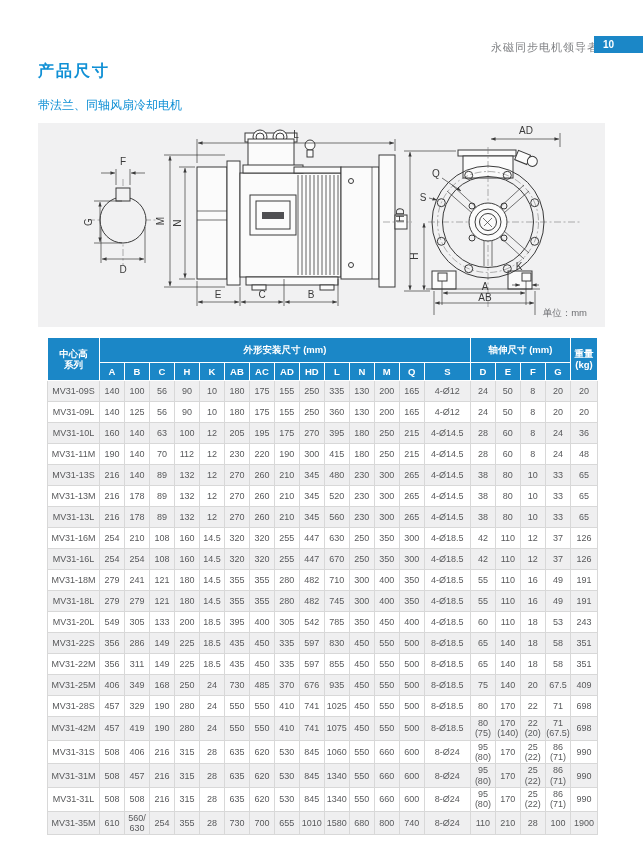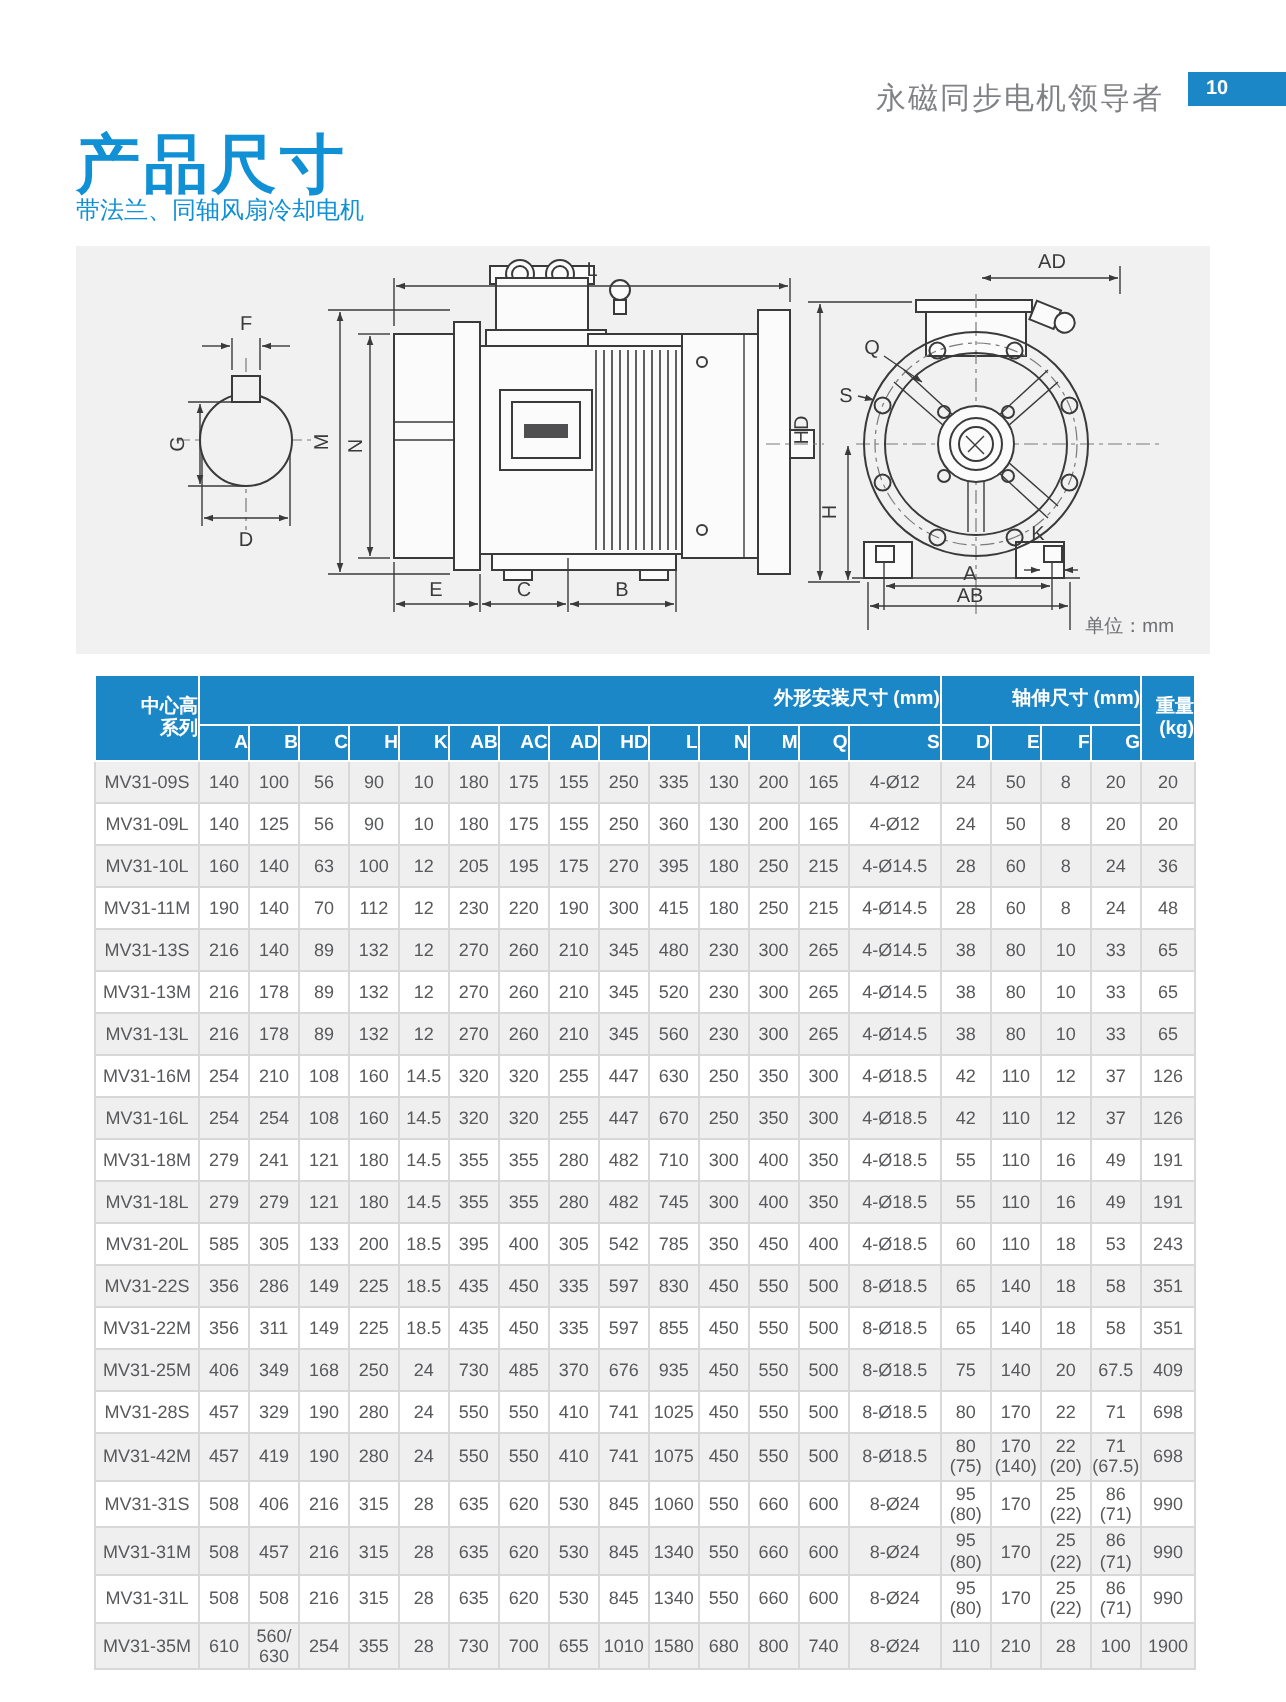--- a/index.html
+++ b/index.html
@@ -1,39 +1,39 @@
 <!DOCTYPE html>
 <html><head>
 <meta charset="utf-8">
 <style>
   html,body{margin:0;padding:0}
   body{
     width:643px;height:851px;position:relative;background:#ffffff;
     font-family:"Liberation Sans",sans-serif;overflow:hidden;
   }
-  .slogan{position:absolute;top:40px;right:61px;font-size:15px;color:#808285;letter-spacing:1px}
+  .slogan{position:absolute;top:40px;right:44px;font-size:11px;color:#808285;letter-spacing:1px}
   .pagenum{position:absolute;top:36px;right:0;width:49px;height:17px;background:#1b87c7;
     color:#fff;font-size:10px;font-weight:bold;line-height:17px;padding-left:9px;box-sizing:border-box}
-  .title{position:absolute;left:38px;top:61px;font-size:32px;font-weight:bold;color:#1090d5;letter-spacing:2px}
+  .title{position:absolute;left:38px;top:61px;font-size:16px;font-weight:bold;color:#1090d5;letter-spacing:2px}
   .subtitle{position:absolute;left:38px;top:97px;font-size:12px;font-weight:normal;color:#1090d5}
   .drawing{position:absolute;left:38px;top:123px;width:567px;height:204px;background:#f1f1f2}
   .drawing svg{display:block}
   .drawing text{font-size:10px;fill:#3a3a3a}
   .drawing .unit{font-size:9.5px;fill:#6d6e71}
   .ol{fill:none;stroke:#3a3a3a;stroke-width:1}
   .olf{fill:#f1f1f2;stroke:#3a3a3a;stroke-width:1}
   .olw{fill:#fbfbfb;stroke:#3a3a3a;stroke-width:1}
   .dl{stroke:#3a3a3a;stroke-width:0.7;fill:none}
   .cl{stroke:#7a7a7a;stroke-width:0.6;stroke-dasharray:7 2.5 2 2.5;fill:none}
   .fin{stroke:#3a3a3a;stroke-width:0.8}
   .dark{fill:#4f4f52}
   .tablewrap{position:absolute;left:47px;top:337px}
   table{border-collapse:collapse;table-layout:fixed;width:551px;font-size:9px;color:#58595b}
   th{background:#1b87c7;color:#fff;font-weight:bold;border:1.5px solid #ffffff;
-     white-space:pre-line;line-height:1.2;text-align:right;padding:1px 0}
+     white-space:pre-line;line-height:1.2;text-align:center;padding:1px 0}
   thead tr.group-row th{font-size:9.5px;height:22px}
   thead tr.dims-row th{height:15px;font-size:9.5px}
   td{border:1px solid #d8d8d8;text-align:center;white-space:pre-line;
      line-height:1.15;padding:1px 0;height:18px;overflow:hidden}
   tbody tr:nth-child(odd){background:#efeff0}
   tbody tr:nth-child(even){background:#ffffff}
   col.c-series{width:52px} col.c-s{width:46px} col.c-w{width:27px}
 </style>
 </head>
 <body>
@@ -528,21 +528,21 @@
           <td>350</td>
           <td>4-Ø18.5</td>
           <td>55</td>
           <td>110</td>
           <td>16</td>
           <td>49</td>
           <td>191</td>
         </tr>
         <tr>
           <td>MV31-20L</td>
-          <td>585</td>
+          <td>549</td>
           <td>305</td>
           <td>133</td>
           <td>200</td>
           <td>18.5</td>
           <td>395</td>
           <td>400</td>
           <td>305</td>
           <td>542</td>
           <td>785</td>
           <td>350</td>

